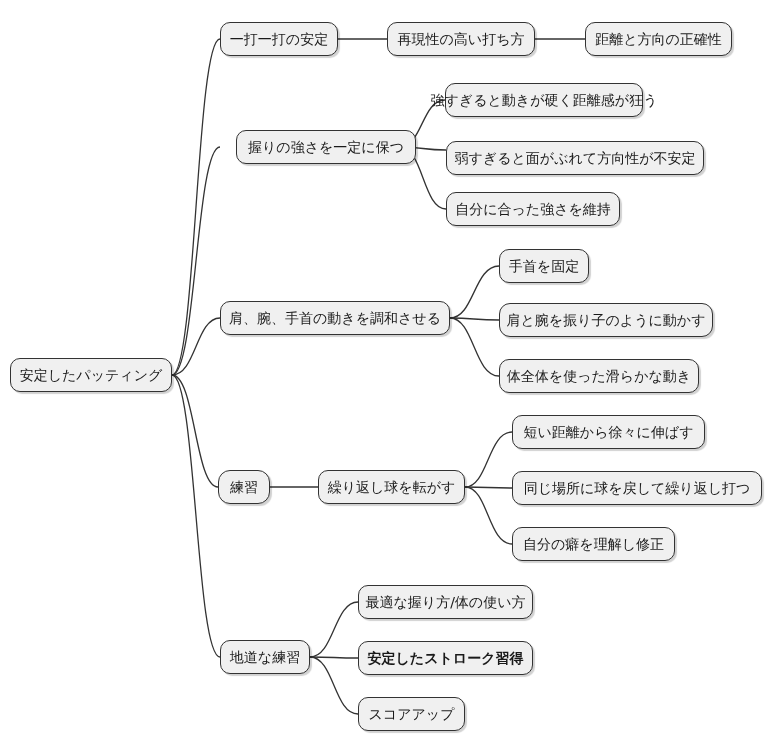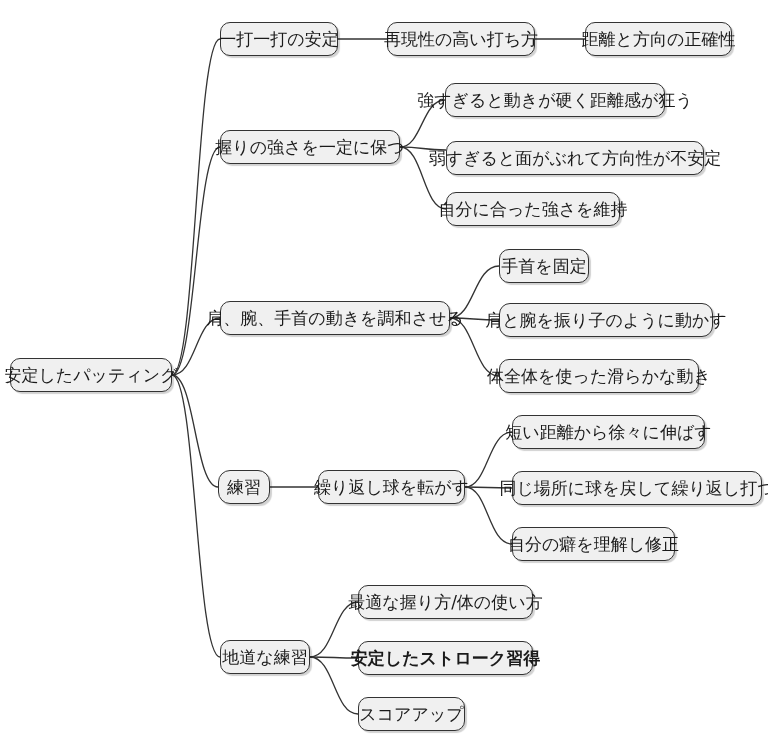--- a/index.html
+++ b/index.html
@@ -33,21 +33,21 @@
     height: 34px;
     box-sizing: border-box;
     display: flex;
     align-items: center;
     justify-content: center;
     background: #f0f0f0;
     border: 1.5px solid #333333;
     border-radius: 10px;
     box-shadow: 2px 2px 1px rgba(0,0,0,0.18);
     color: #1a1a1a;
-    font-size: 17px;
+    font-size: 14px;
     line-height: 1;
     white-space: nowrap;
     z-index: 1;
     cursor: default;
   }
 </style>
 </head>
 <body>
 
 <div id="canvas">
@@ -74,22 +74,22 @@
     <path d="M310,657 C334,657 334,658 358,658"></path>
     <path d="M310,657 C334,657 334,714 358,714"></path>
   </svg>
 
   <div class="node" style="left:10px; top:358px; width:162px;">安定したパッティング</div>
 
   <div class="node" style="left:220px; top:22px; width:118px;">一打一打の安定</div>
   <div class="node" style="left:387px; top:22px; width:148px;">再現性の高い打ち方</div>
   <div class="node" style="left:585px; top:22px; width:147px;">距離と方向の正確性</div>
 
-  <div class="node" style="left:220px; top:130px; width:180px;">握りの強さを一定に保つ</div>
-  <div class="node" style="left:445px; top:83px; width:220px;">強すぎると動きが硬く距離感が狂う</div>
+  <div class="node" style="left:236px; top:130px; width:180px;">握りの強さを一定に保つ</div>
+  <div class="node" style="left:445px; top:83px; width:198px;">強すぎると動きが硬く距離感が狂う</div>
   <div class="node" style="left:446px; top:141px; width:258px;">弱すぎると面がぶれて方向性が不安定</div>
   <div class="node" style="left:446px; top:192px; width:174px;">自分に合った強さを維持</div>
 
   <div class="node" style="left:220px; top:301px; width:230px;">肩、腕、手首の動きを調和させる</div>
   <div class="node" style="left:499px; top:249px; width:90px;">手首を固定</div>
   <div class="node" style="left:499px; top:303px; width:214px;border-radius:11px;">肩と腕を振り子のように動かす</div>
   <div class="node" style="left:499px; top:359px; width:200px;">体全体を使った滑らかな動き</div>
 
   <div class="node" style="left:218px; top:470px; width:52px;border-radius:12px;">練習</div>
   <div class="node" style="left:318px; top:470px; width:147px;">繰り返し球を転がす</div>

